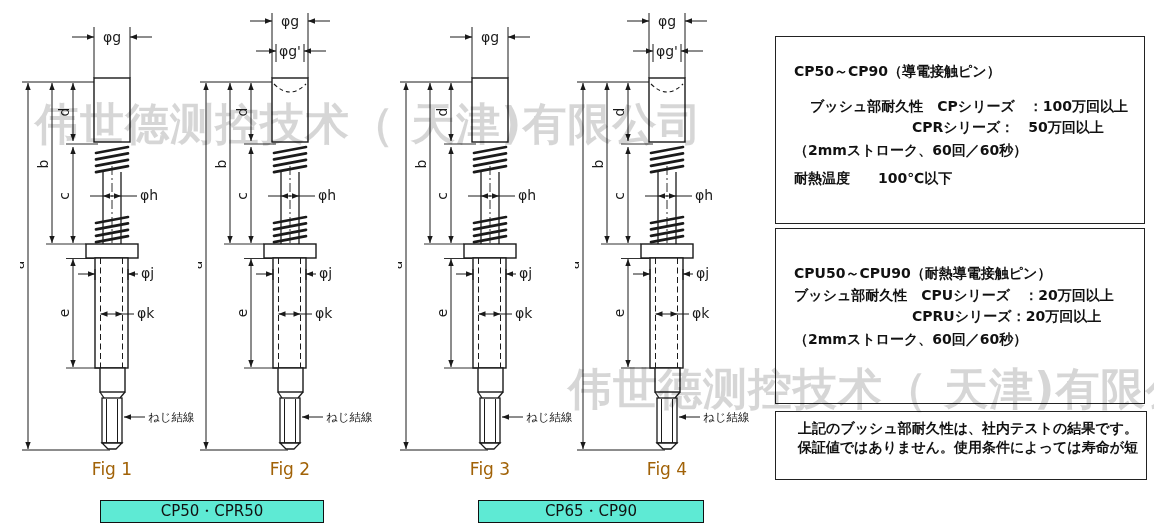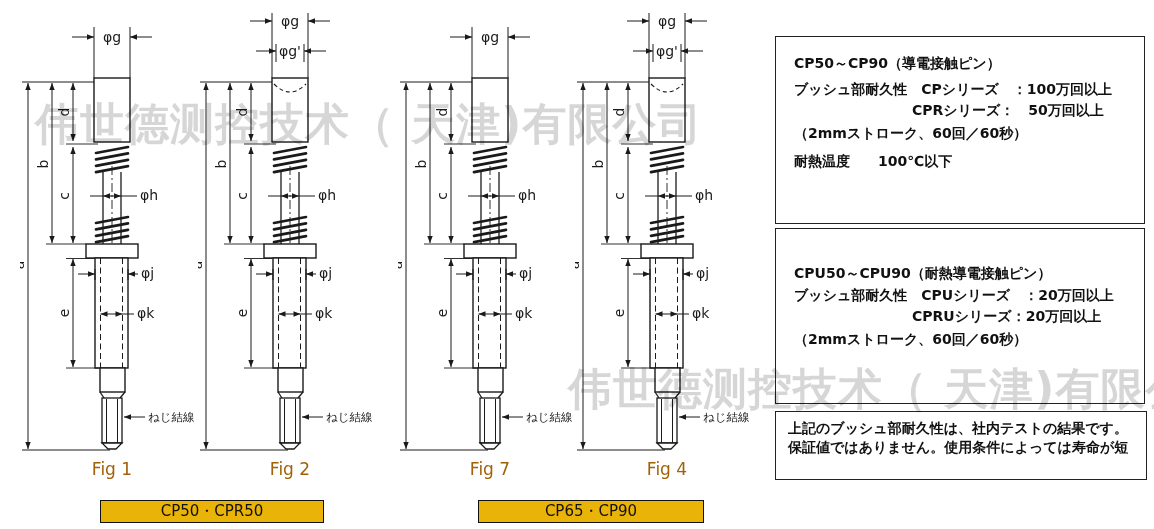--- a/index.html
+++ b/index.html
@@ -12,37 +12,37 @@
     color:rgba(0,0,0,0.16);z-index:6;pointer-events:none;font-weight:600;
   }
   .fig{position:absolute;top:0;width:190px;height:484px;}
   .fig svg{display:block}
   .fig-caption{
     position:absolute;top:459px;width:90px;text-align:center;
     font-size:17px;color:#a16207;z-index:2;
   }
   .series-tag{
     position:absolute;top:500px;height:21px;border:1.5px solid #111;
-    background:#eab308;display:flex;align-items:center;justify-content:center;
+    background:#5eead4;display:flex;align-items:center;justify-content:center;
     font-size:15px;color:#111;z-index:2;
   }
   .spec-box{
     position:absolute;left:775px;width:370px;border:1.5px solid #222;
     background:#fff;box-sizing:border-box;font-size:14px;font-weight:600;
     color:#111;z-index:2;
   }
   .spec-title{margin:0 0 0 18px;}
   .spec-line{margin-left:18px;line-height:21px;}
   .spec-indent{margin-left:136px;line-height:21px;}
   .note-box{
     position:absolute;left:775px;top:411px;width:372px;height:69px;
     border:1.5px solid #222;background:#fff;box-sizing:border-box;
     padding:7px 8px 0 12px;font-size:14px;font-weight:600;color:#111;z-index:2;
   }
-  .note-line{line-height:19px;}
+  .note-line{line-height:19px;text-align:right;}
 </style>
 </head>
 <body>
 
 <div id="app">
 
   <div class="watermark" style="left:35px;top:95px;">伟世德测控技术（ 天津)有限公司</div>
   <div class="watermark" style="left:568px;top:360px;">伟世德测控技术（ 天津)有限公司</div>
 
   <div class="fig" style="left:20px;">
@@ -369,29 +369,29 @@
         <text x="49" y="112" transform="rotate(-90 49 112)" text-anchor="middle" font-size="14">d</text>
         <line x1="53" y1="147" x2="53" y2="243" stroke="#1a1a1a" stroke-width="1" fill="none"></line>
         <polygon points="53,147 50.3,154 55.7,154" fill="#1a1a1a" stroke="none"></polygon>
         <polygon points="53,243 50.3,236 55.7,236" fill="#1a1a1a" stroke="none"></polygon>
         <text x="49" y="196" transform="rotate(-90 49 196)" text-anchor="middle" font-size="14">c</text>
       </svg>
     </div>
 
   <div class="fig-caption" style="left:67px;">Fig 1</div>
   <div class="fig-caption" style="left:245px;">Fig 2</div>
-  <div class="fig-caption" style="left:445px;">Fig 7</div>
+  <div class="fig-caption" style="left:445px;">Fig 3</div>
   <div class="fig-caption" style="left:622px;">Fig 4</div>
 
   <div class="series-tag" style="left:100px;width:222px;">CP50・CPR50</div>
   <div class="series-tag" style="left:478px;width:224px;">CP65・CP90</div>
 
   <div class="spec-box" style="top:36px;height:188px;">
-    <div class="spec-title" style="margin-top:18px;">CP50～CP90（導電接触ピン）</div>
-    <div class="spec-line" style="margin-top:6px;">ブッシュ部耐久性　CPシリーズ　：100万回以上</div>
+    <div class="spec-title" style="margin-top:26px;">CP50～CP90（導電接触ピン）</div>
+    <div class="spec-line" style="margin-top:15px;text-align:center;">ブッシュ部耐久性　CPシリーズ　：100万回以上</div>
     <div class="spec-indent">CPRシリーズ：　50万回以上</div>
     <div class="spec-line" style="margin-top:2px;">（2mmストローク、60回／60秒）</div>
     <div class="spec-line" style="margin-top:7px;">耐熱温度　　100℃以下</div>
   </div>
 
   <div class="spec-box" style="top:228px;height:176px;">
     <div class="spec-title" style="margin-top:36px;">CPU50～CPU90（耐熱導電接触ピン）</div>
     <div class="spec-line" style="margin-top:2px;">ブッシュ部耐久性　CPUシリーズ　：20万回以上</div>
     <div class="spec-indent">CPRUシリーズ：20万回以上</div>
     <div class="spec-line" style="margin-top:2px;">（2mmストローク、60回／60秒）</div>

